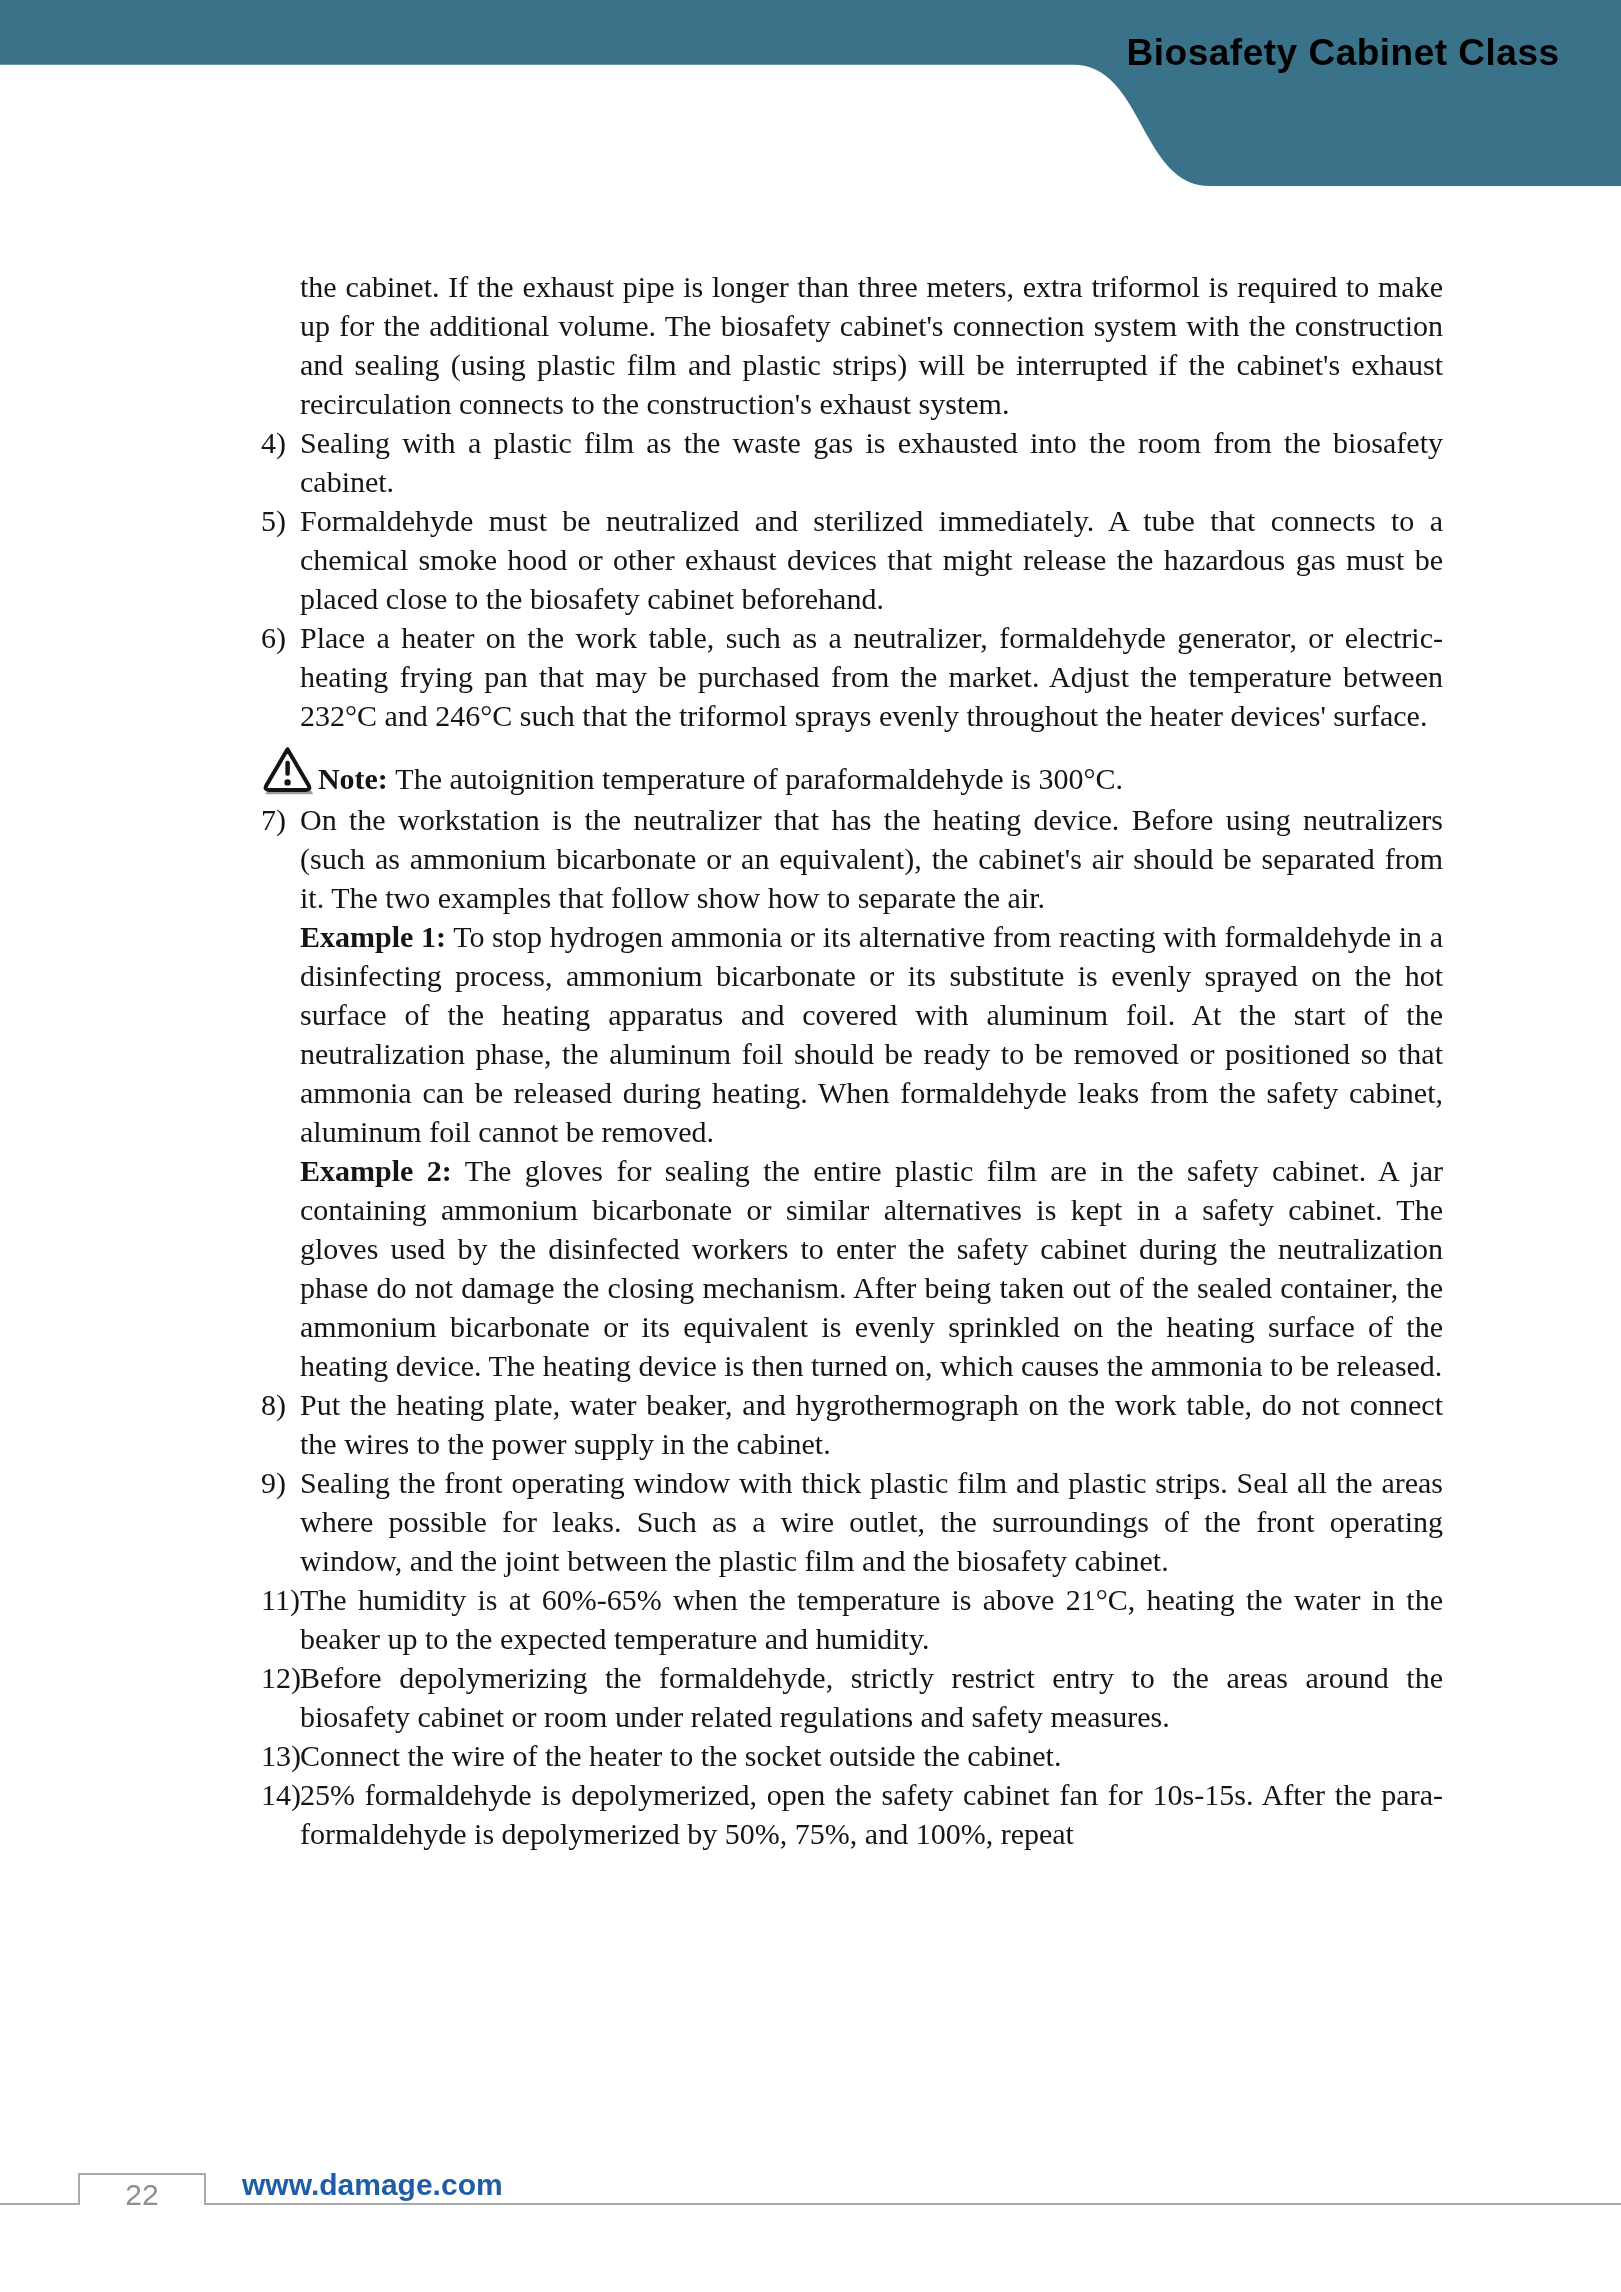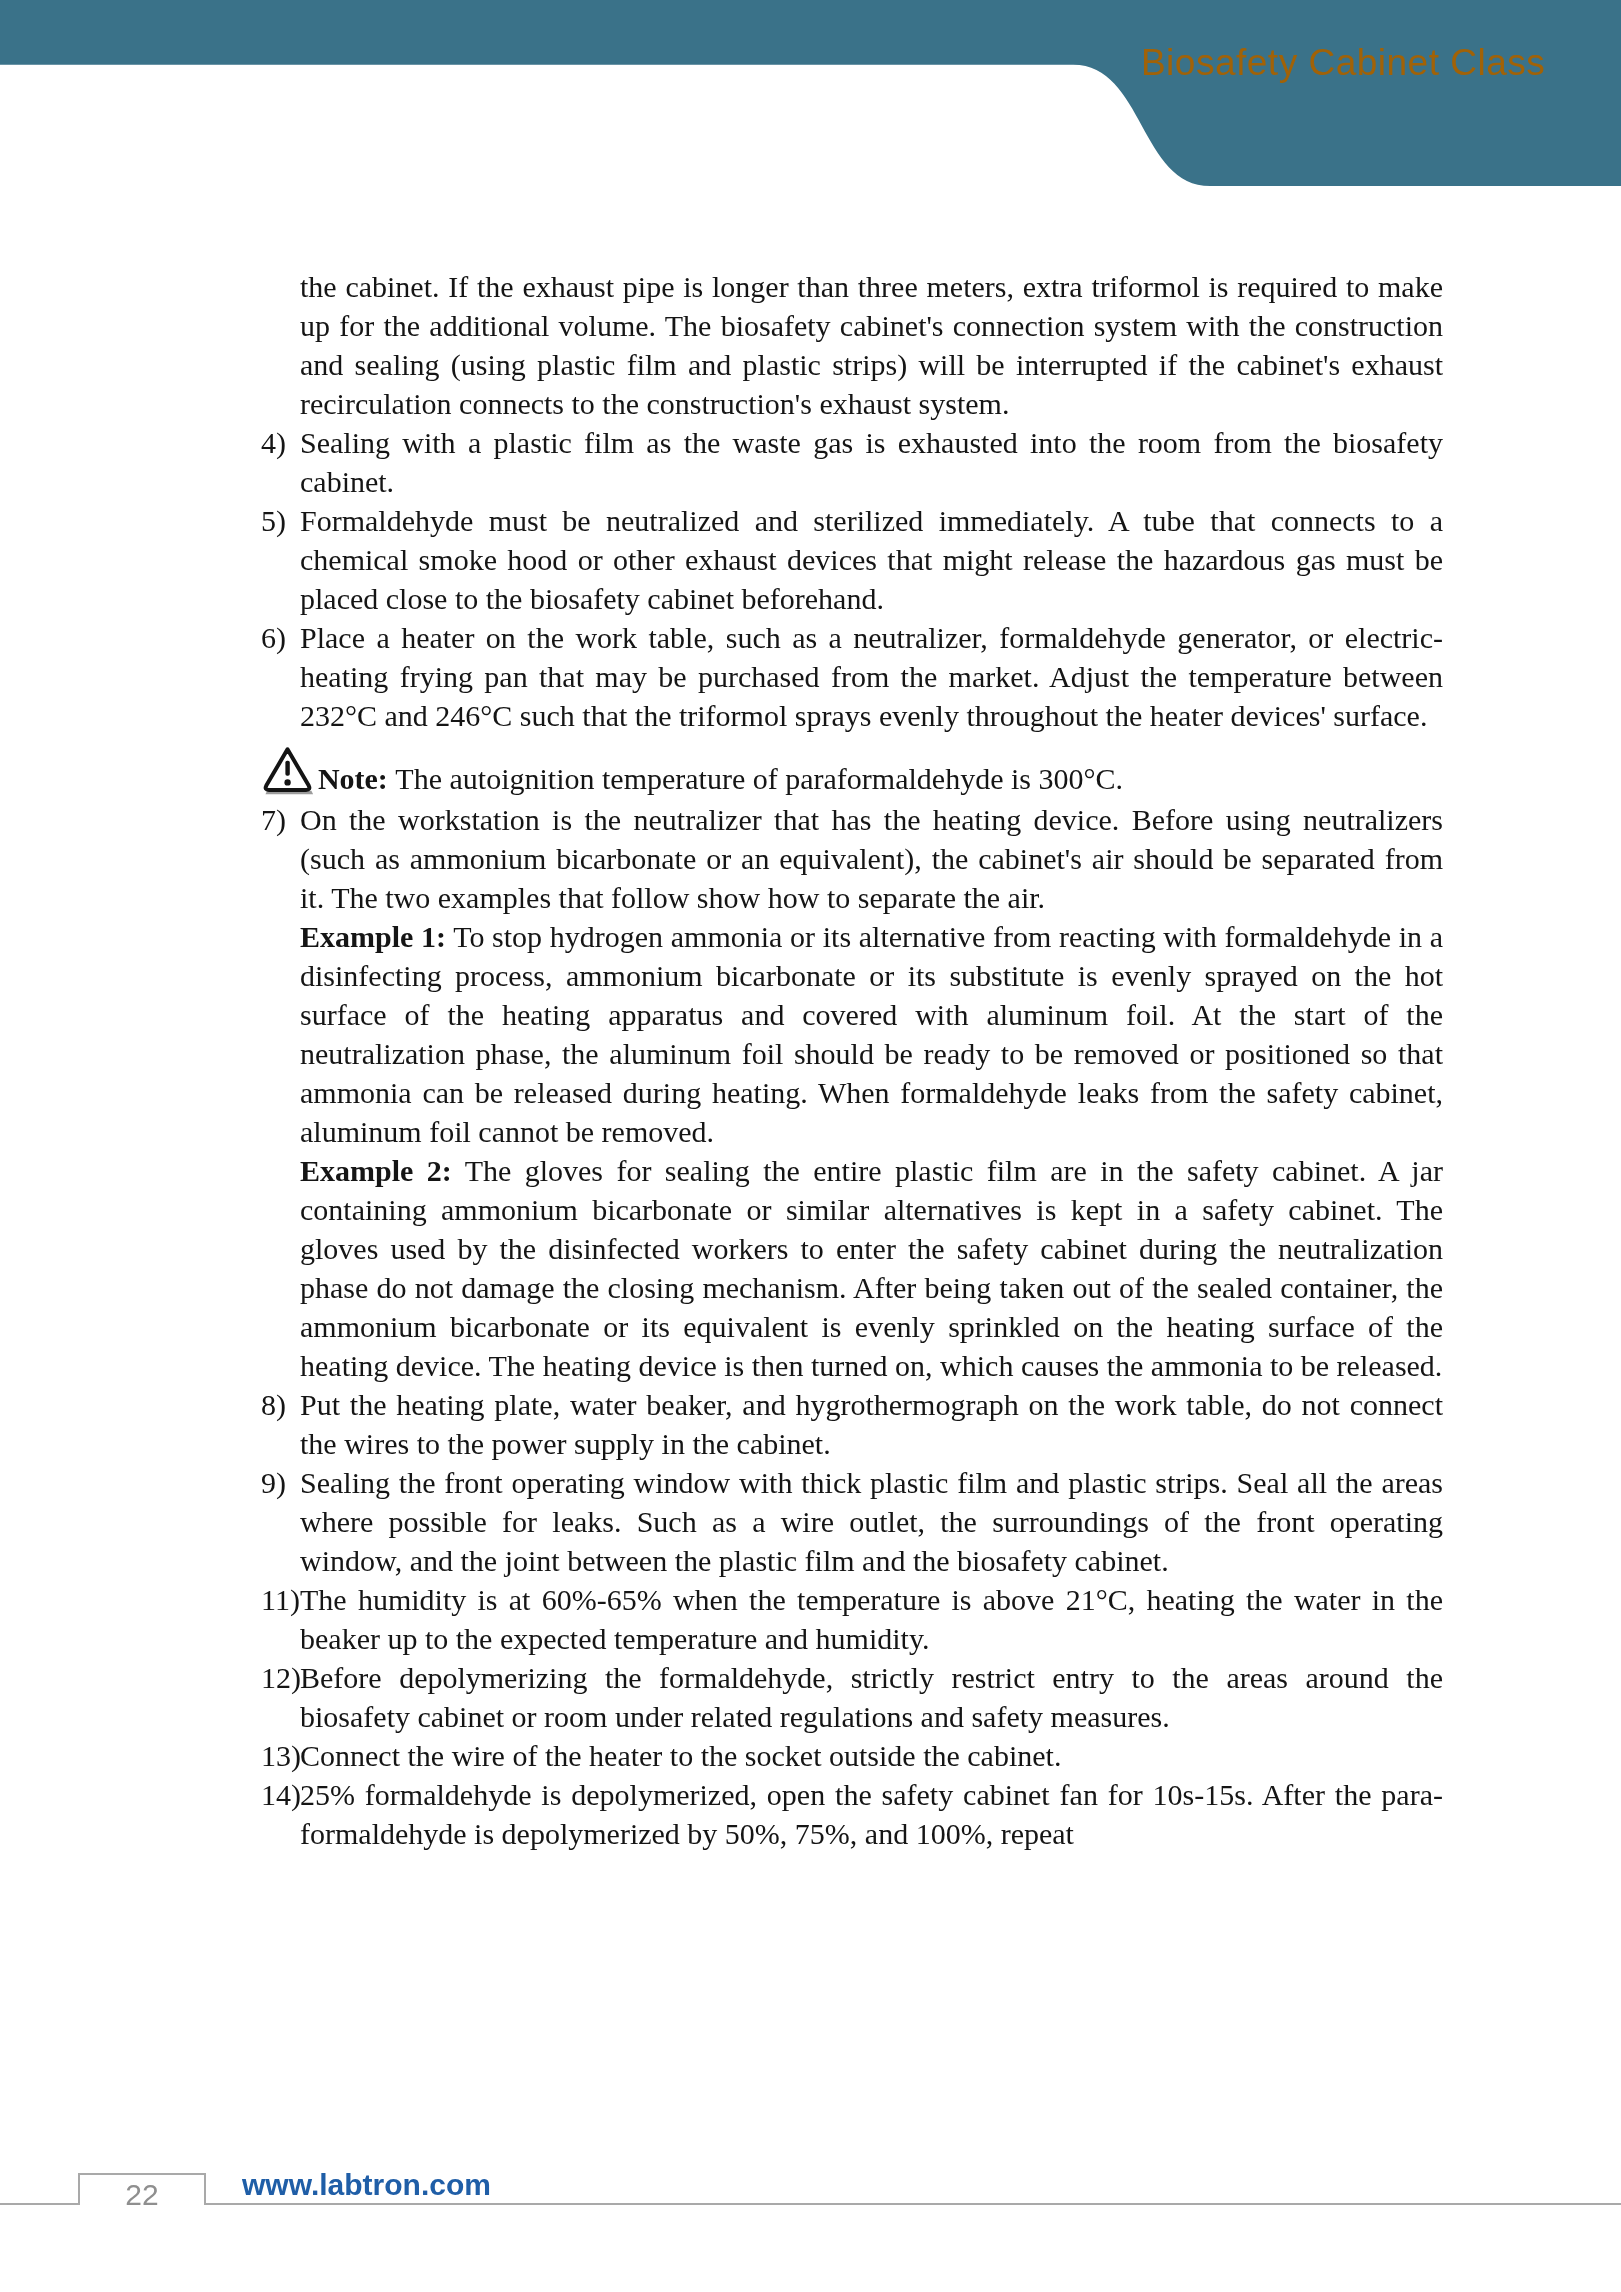--- a/index.html
+++ b/index.html
@@ -2,22 +2,22 @@
 <html style="--header-bg: #3a7289; --body-text: #151515; --footer-line: #a9a9a9; --page-number-gray: #8f8f8f; --footer-link: #1f5ea7;"><head>
 <meta charset="utf-8">
 <style>
   html,body{margin:0;padding:0;}
   body{width:1621px;height:2293px;background:#ffffff;}
   .page{position:relative;width:1621px;height:2293px;overflow:hidden;background:#fff;
         font-family:"Liberation Serif",serif;}
   
   .header-banner{position:absolute;top:0;left:0;width:1621px;height:188px;}
   .header-banner path{fill:var(--header-bg,#3a7289);}
-  .title-block{position:absolute;top:29px;left:1073px;right:7.8px;text-align:center;
-       color:#a16207;font-family:"Liberation Sans",sans-serif;font-weight:normal;
+  .title-block{position:absolute;top:19px;left:1073px;right:7.8px;text-align:center;
+       color:#000000;font-family:"Liberation Sans",sans-serif;font-weight:bold;
        font-size:37px;line-height:67px;letter-spacing:0.5px;}
   
   .content{position:absolute;top:267px;left:261px;width:1182px;
        font-size:30px;line-height:39px;color:var(--body-text,#151515);}
   .content p{margin:0;text-align:justify;}
   .hang{padding-left:39px;}
   .item{position:relative;padding-left:39px;}
   .item .num{position:absolute;left:0;top:0;}
   b{font-weight:bold;margin-top:24px;}
   .note-row{display:flex;align-items:flex-end;margin:5.9px 0 2px 0;min-height:57px;}
@@ -114,16 +114,16 @@
       <span class="num">14)</span>
       <p>25% formaldehyde is depolymerized, open the safety cabinet fan for 10s-15s. After the para-formaldehyde is depolymerized by 50%, 75%, and 100%, repeat</p>
     </div>
 
   </div>
 
   <div class="footer-line"></div>
   <div class="page-tab">
     <span>22</span>
   </div>
-  <a class="footer-url" href="#">www.labtron.com</a>
+  <a class="footer-url" href="#">www.damage.com</a>
 
 </div>
 
 
 </body></html>

